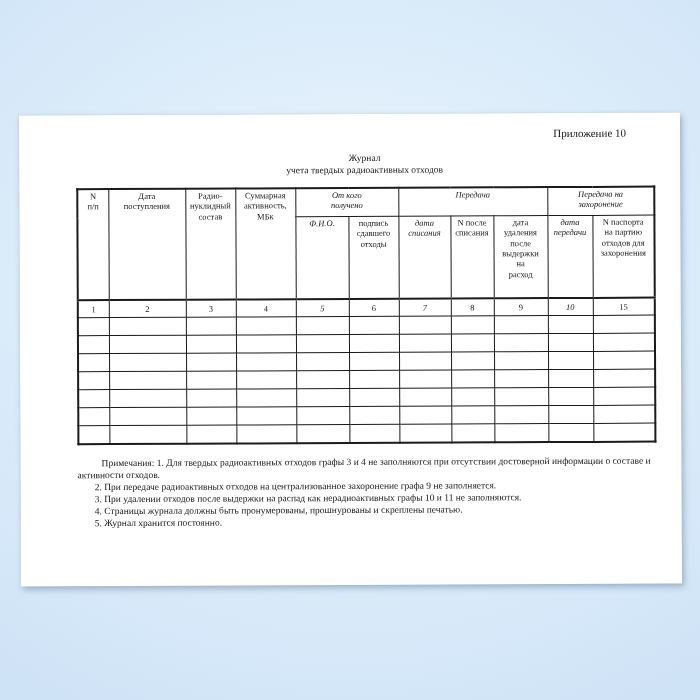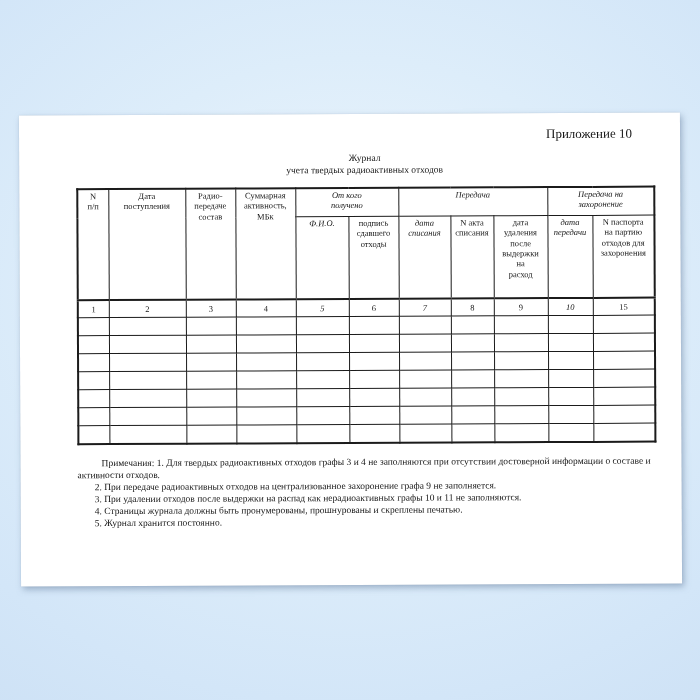--- a/index.html
+++ b/index.html
@@ -9,22 +9,22 @@
     font-family:"Liberation Serif", serif;
   }
   .paper{
     position:absolute;left:20px;top:114px;width:661px;height:471px;
     background:#ffffff;
     transform:rotate(-0.26deg);
     box-shadow:2px 3px 6px rgba(105,130,160,0.55), 0 0 1px rgba(120,140,160,0.4);
     color:#151515;
   }
   .appendix{
-    position:absolute;top:15px;right:48px;
-    font-size:13px;line-height:11px;color:#161616;
+    position:absolute;top:15px;right:54px;
+    font-size:11px;line-height:11px;color:#161616;
   }
   .title-wrap{
     position:absolute;left:57px;top:38px;width:577px;
     text-align:center;font-size:9.5px;line-height:12px;color:#161616;
   }
   table.journal{
     position:absolute;left:57px;top:73px;width:577px;
     border-collapse:collapse;table-layout:fixed;
     border:2px solid #1b1b1b;
     font-size:8.5px;color:#161616;
@@ -78,39 +78,39 @@
           <col style="width:45px">
           <col style="width:62px">
       </colgroup>
       <tbody>
           <tr class="hrow1">
         <th rowspan="2">N
 п/п</th>
         <th rowspan="2">Дата
 поступления</th>
         <th rowspan="2">Радио-
-передаче
+нуклидный
 состав</th>
         <th rowspan="2">Суммарная
 активность,
 МБк</th>
         <th colspan="2" class="gb">От кого
 получено</th>
         <th colspan="3" class="gb">Передача</th>
         <th colspan="2" class="gb">Передача на
 захоронение</th>
       </tr>
       <tr class="hrow2">
         <th class="gb fio">Ф.И.О.</th>
         <th>подпись
 сдавшего
 отходы</th>
         <th class="gb">дата
 списания</th>
-        <th>N акта
+        <th>N после
 списания</th>
         <th>дата
 удаления
 после
 выдержки
 на
 расход</th>
         <th class="gb">дата
 передачи</th>
         <th>N паспорта

